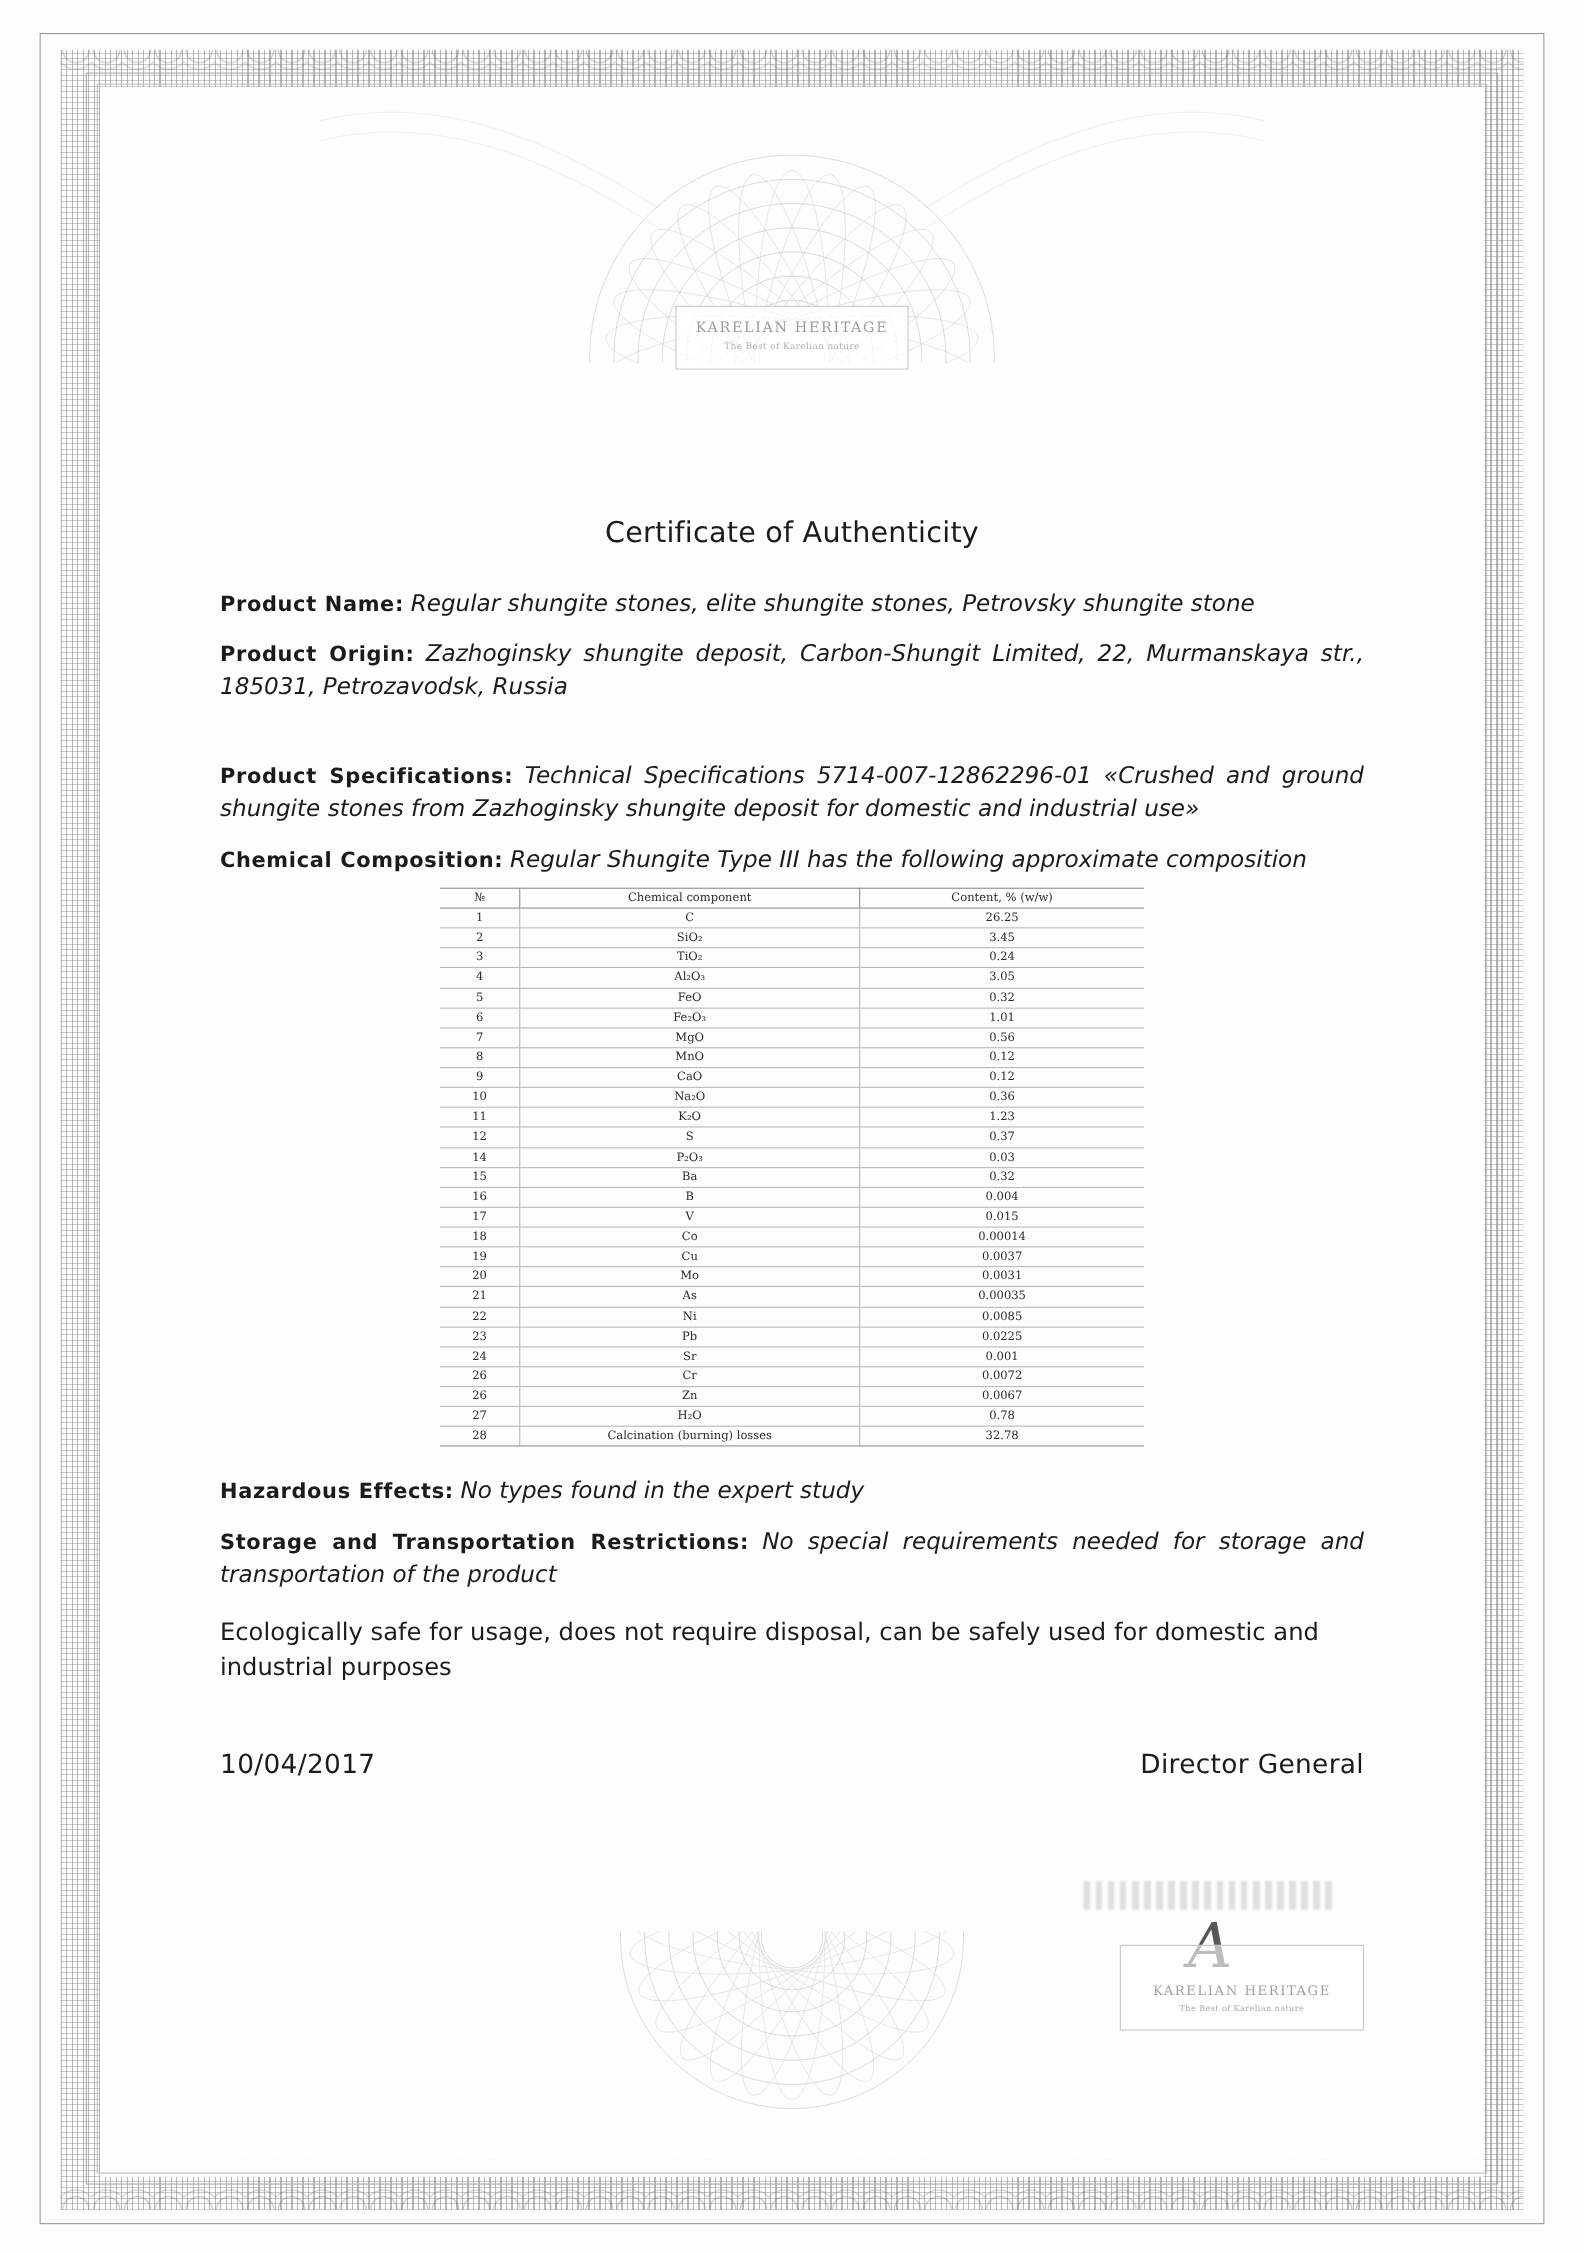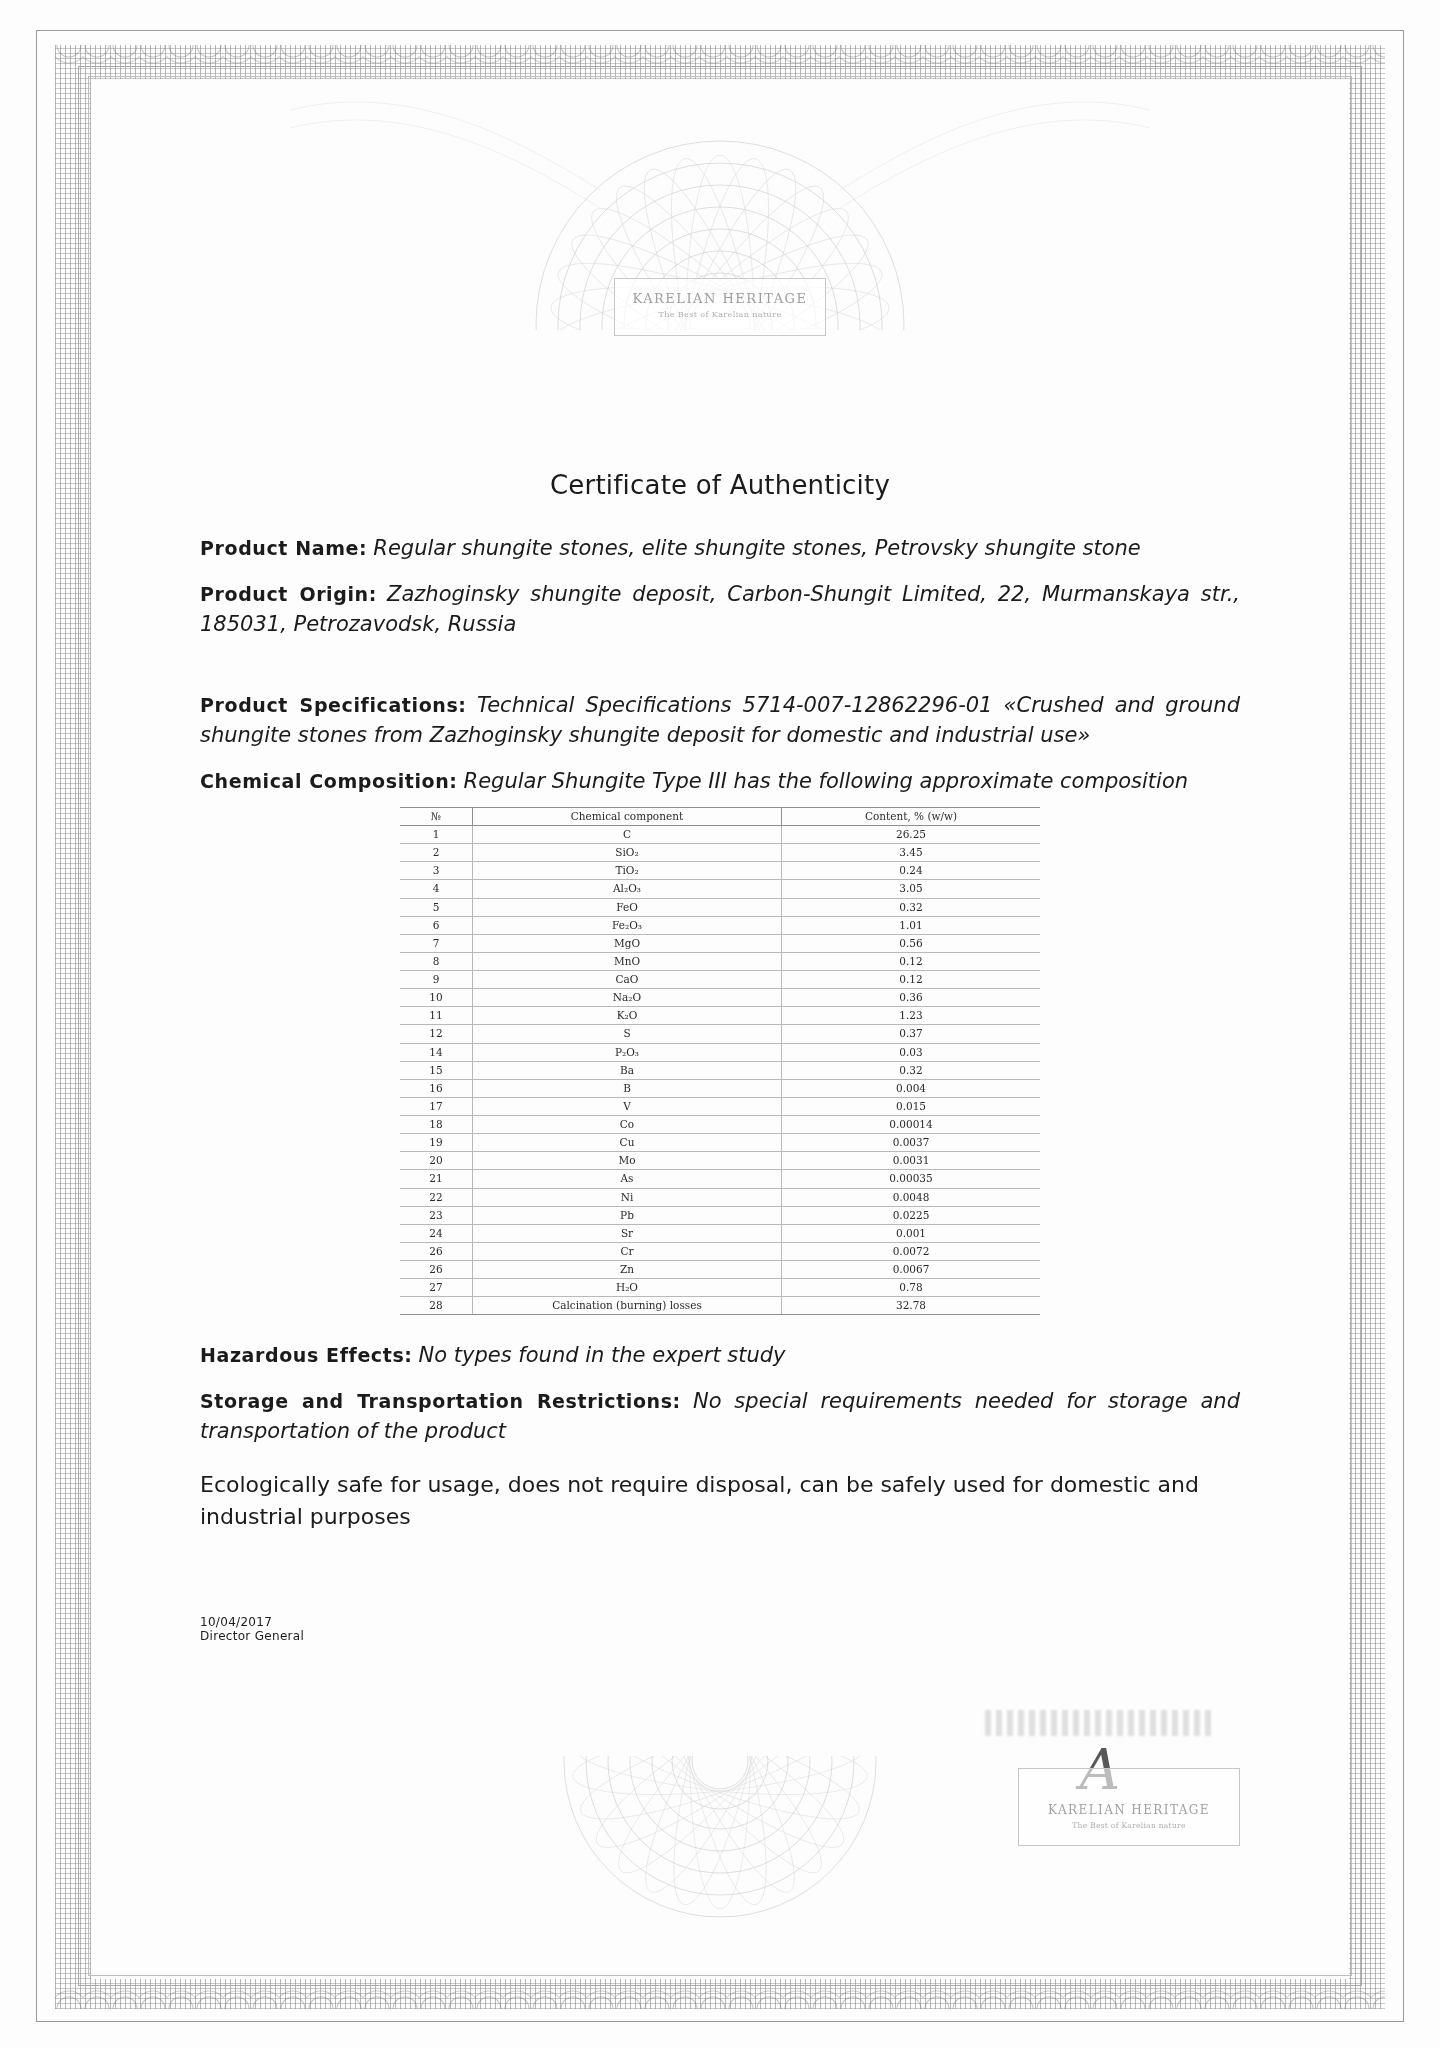--- a/index.html
+++ b/index.html
@@ -176,26 +176,25 @@
 
   .after-table { margin-top: 26px; }
 
   .statement {
     font-size: 22px;
     line-height: 1.45;
     margin-top: 22px;
   }
 
   .signrow {
-    margin-top: 82px;
+    margin-top: 57px;
     display: flex;
     justify-content: space-between;
     align-items: flex-start;
-    font-size: 12px;
-    flex-direction: column;
+    font-size: 24px;
   }
   .date { letter-spacing: .3px; }
   .director { letter-spacing: .3px; }
 
   .sig-block {
     position: absolute;
     right: 200px;
     top: 1710px;
     width: 280px;
     text-align: center;
@@ -467,21 +466,21 @@
             <td class="c-value">0.0031</td>
           </tr>
           <tr>
             <td class="c-no">21</td>
             <td class="c-comp">As</td>
             <td class="c-value">0.00035</td>
           </tr>
           <tr>
             <td class="c-no">22</td>
             <td class="c-comp">Ni</td>
-            <td class="c-value">0.0048</td>
+            <td class="c-value">0.0085</td>
           </tr>
           <tr>
             <td class="c-no">23</td>
             <td class="c-comp">Pb</td>
             <td class="c-value">0.0225</td>
           </tr>
           <tr>
             <td class="c-no">24</td>
             <td class="c-comp">Sr</td>
             <td class="c-value">0.001</td>

